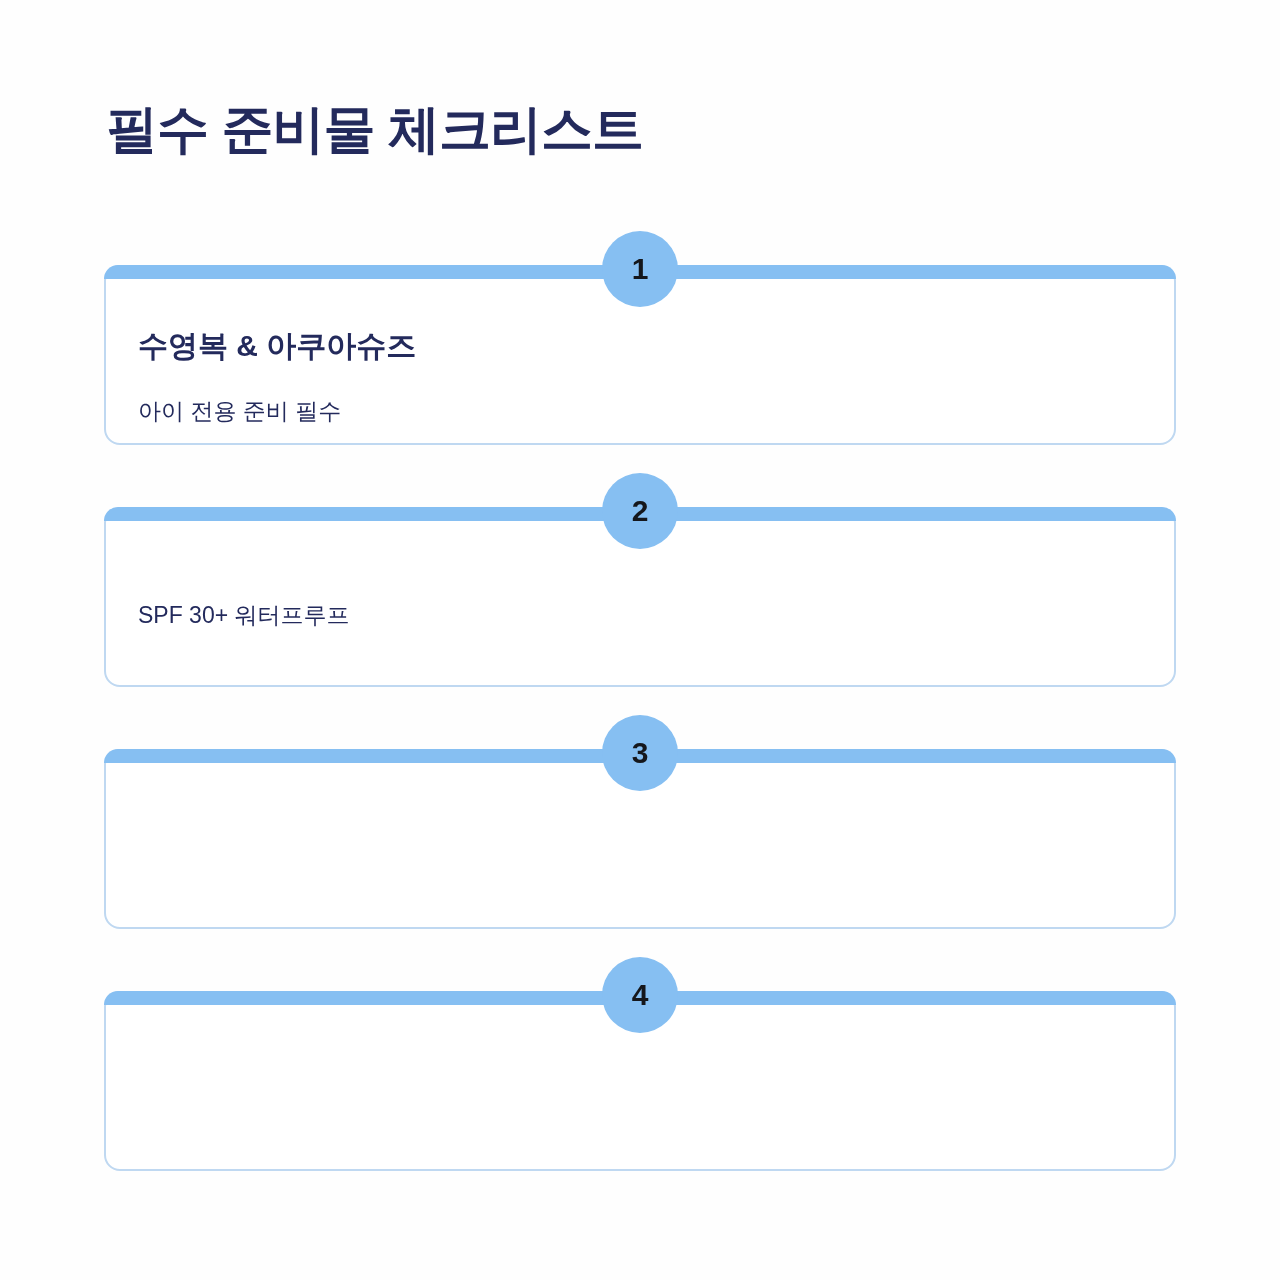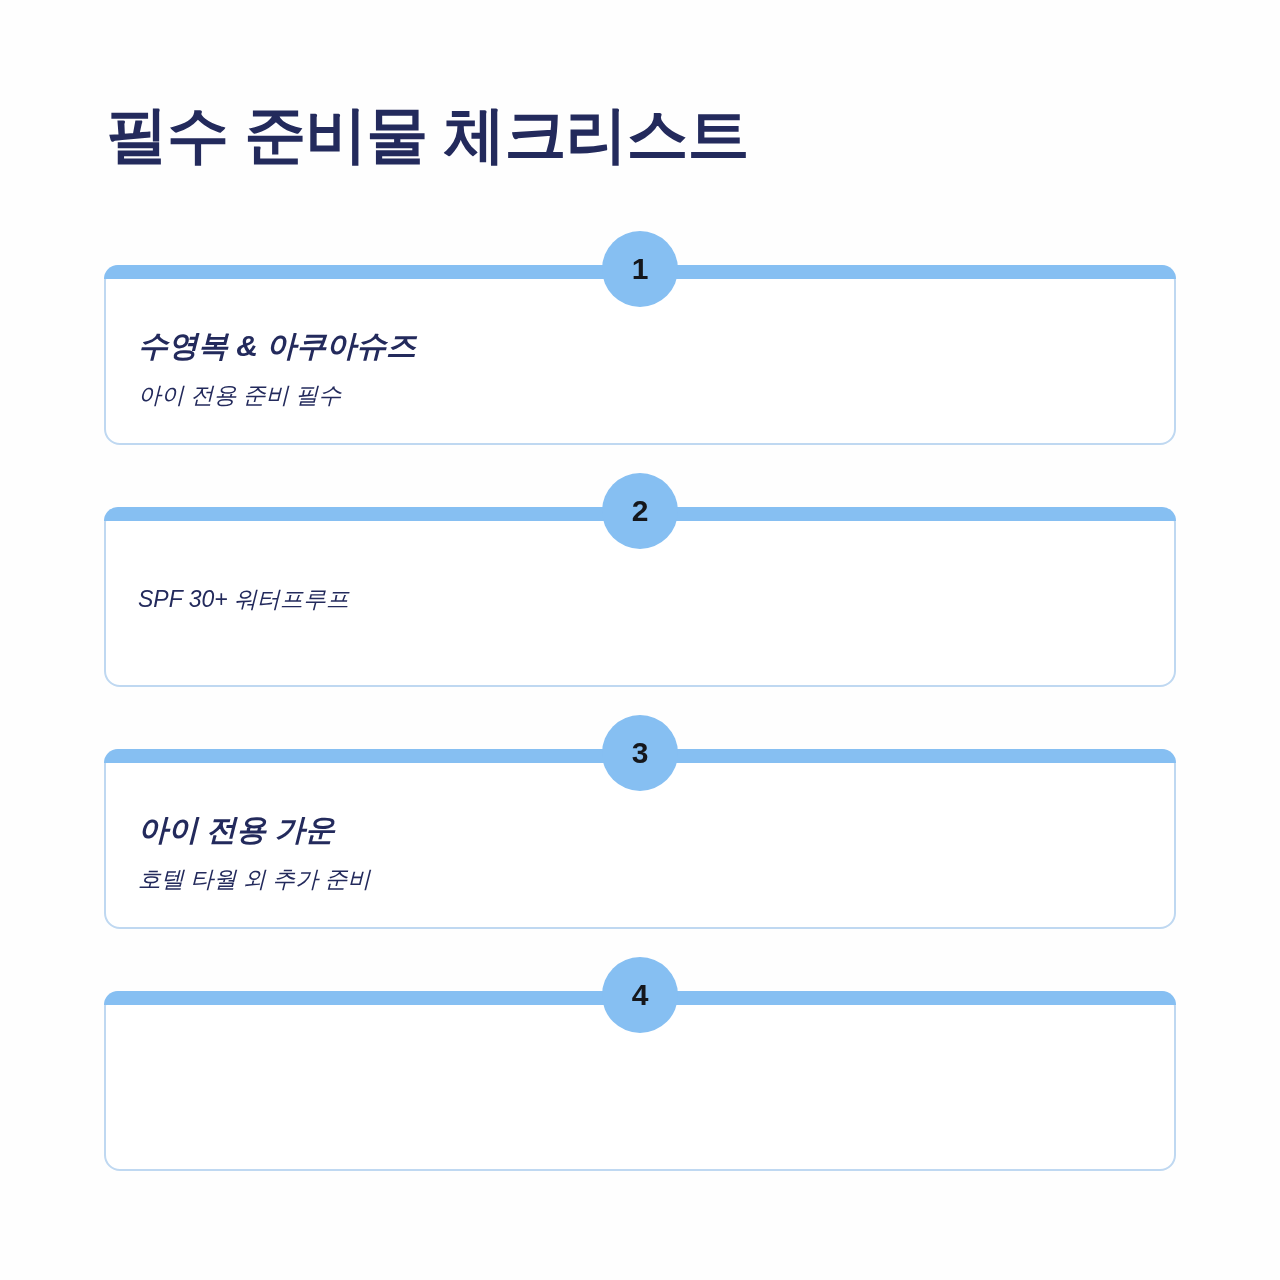--- a/index.html
+++ b/index.html
@@ -15,21 +15,21 @@
   .canvas {
     position: relative;
     width: 1280px;
     height: 1280px;
   }
 
   .page-title {
     position: absolute;
     left: 106px;
     top: 98px;
-    font-size: 62px;
+    font-size: 52px;
     font-weight: 700;
     letter-spacing: -1px;
     color: #232a5c;
     line-height: 1.2;
   }
 
   .cards {
     position: absolute;
     left: 104px;
     top: 265px;
@@ -68,32 +68,31 @@
     display: flex;
     align-items: center;
     justify-content: center;
     font-size: 30px;
     font-weight: 700;
     color: #15171c;
   }
 
   .card-content {
     padding: 60px 48px 0 32px;
-    font-style: italic;
   }
 
   .card-title {
     font-size: 30px;
     font-weight: 600;
     color: #232a5c;
     line-height: 1.25;
   }
 
   .card-subtitle {
-    margin-top: 16px;
+    margin-top: 32px;
     font-size: 23px;
     font-weight: 400;
     color: #232a5c;
     line-height: 1.25;
   }
 </style>
 </head>
 <body>
 
 <div class="canvas">
@@ -115,24 +114,20 @@
       <div class="card-bar"></div>
       <div class="card-badge">2</div>
       <div class="card-content">
         <div class="card-subtitle">SPF 30+ 워터프루프</div>
       </div>
     </div>
 
     <div class="card">
       <div class="card-bar"></div>
       <div class="card-badge">3</div>
-      <div class="card-content">
-        <div class="card-title">아이 전용 가운</div>
-        <div class="card-subtitle">호텔 타월 외 추가 준비</div>
-      </div>
     </div>
 
     <div class="card">
       <div class="card-bar"></div>
       <div class="card-badge">4</div>
       <div class="card-content">
       </div>
     </div>
 
   </div>

